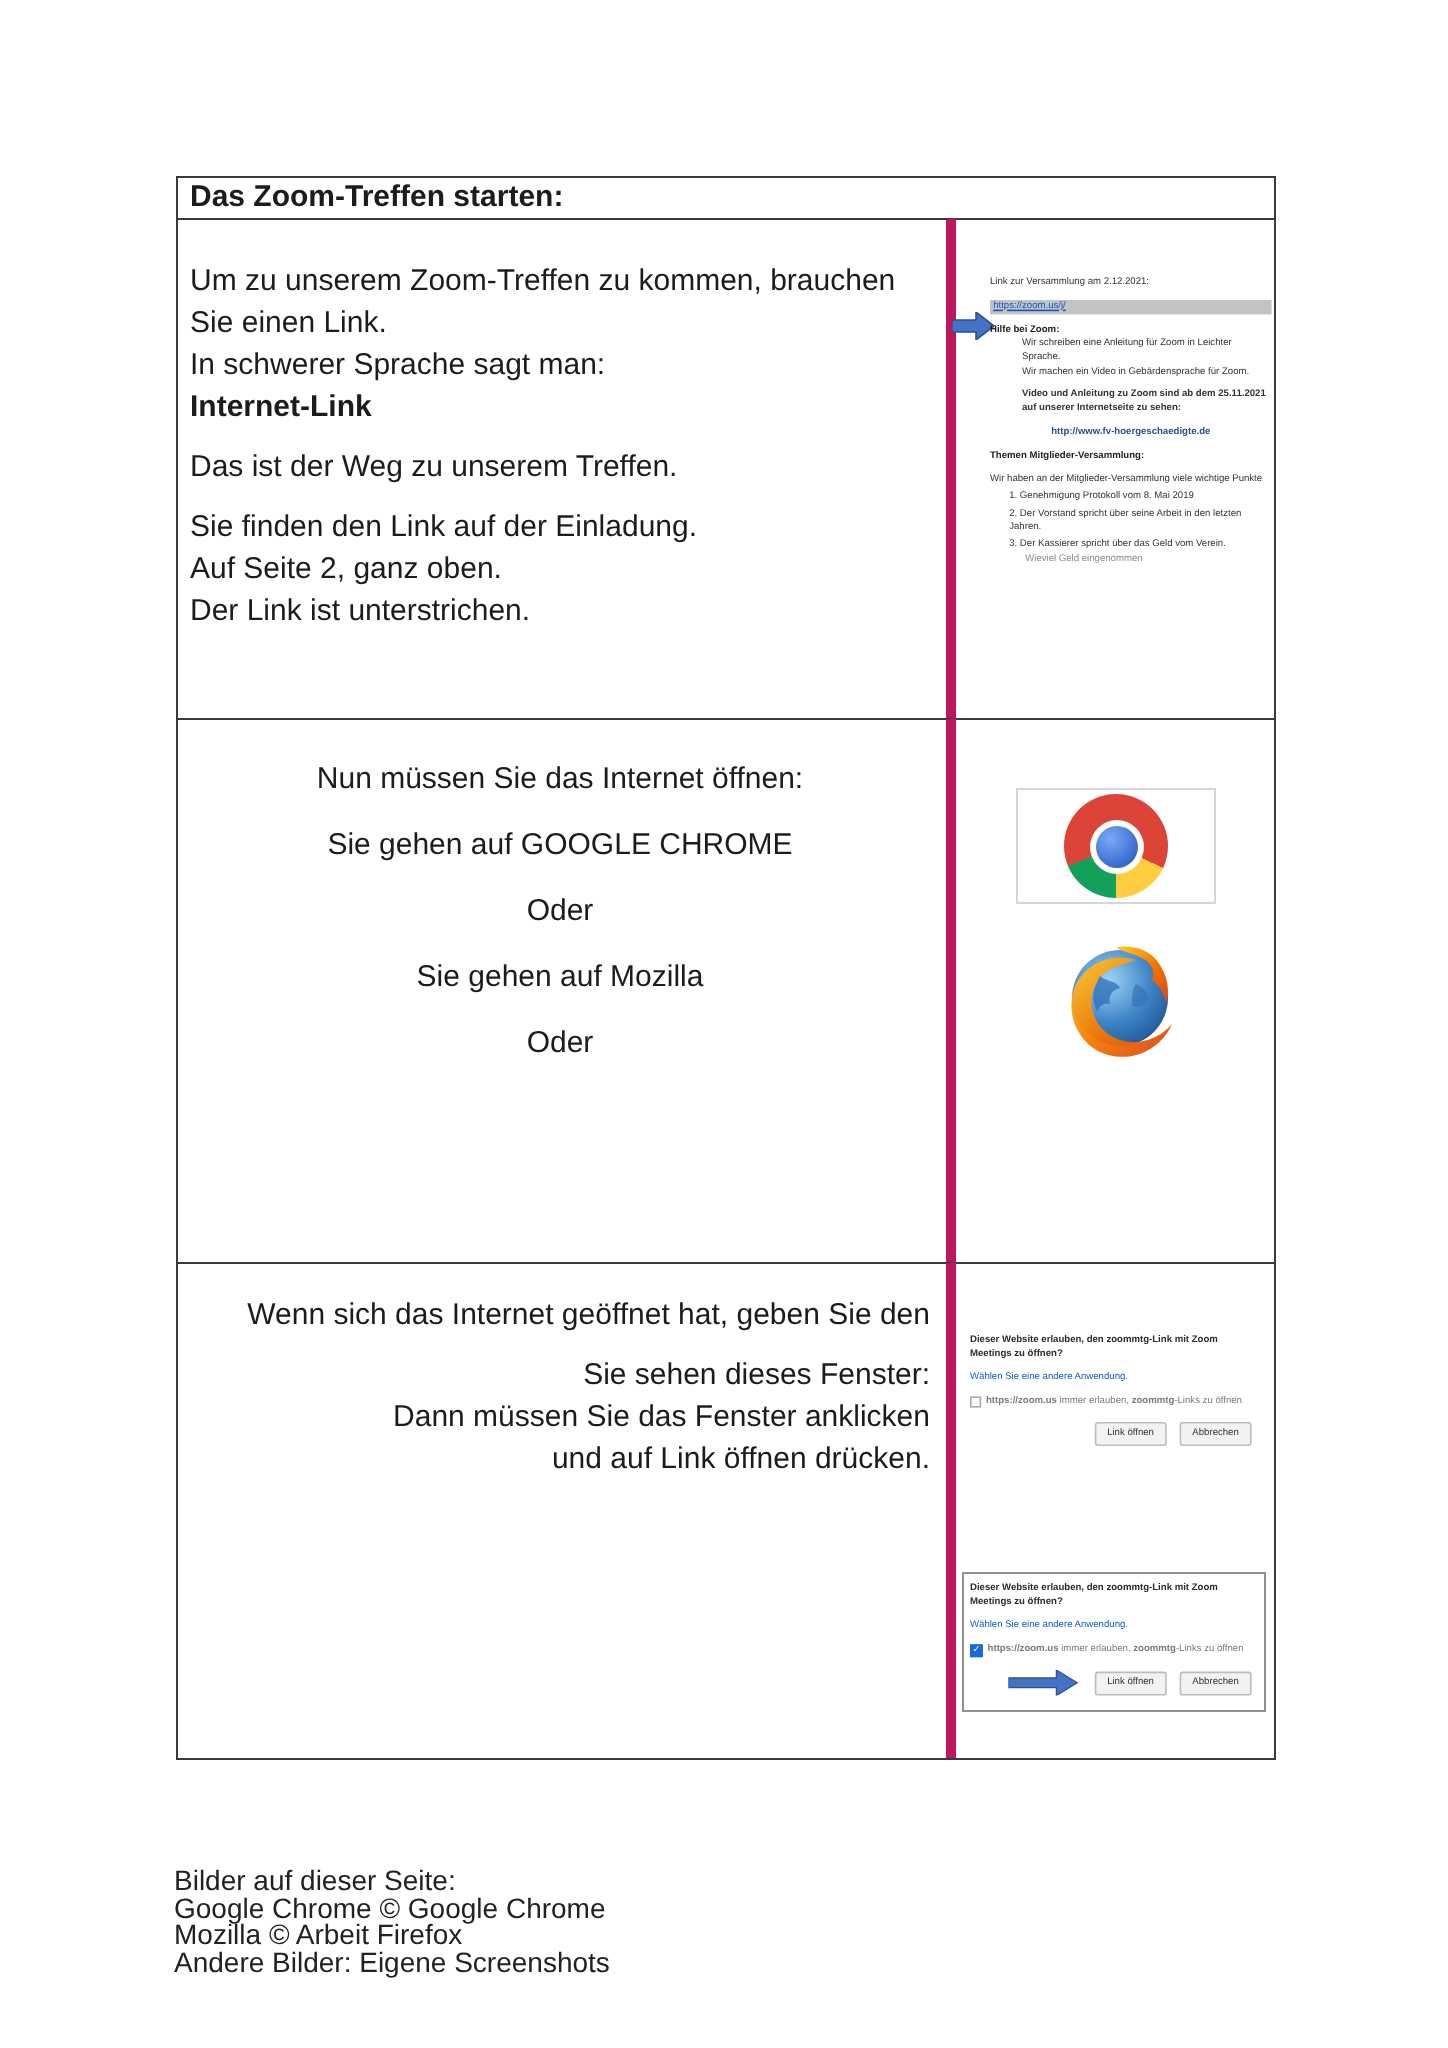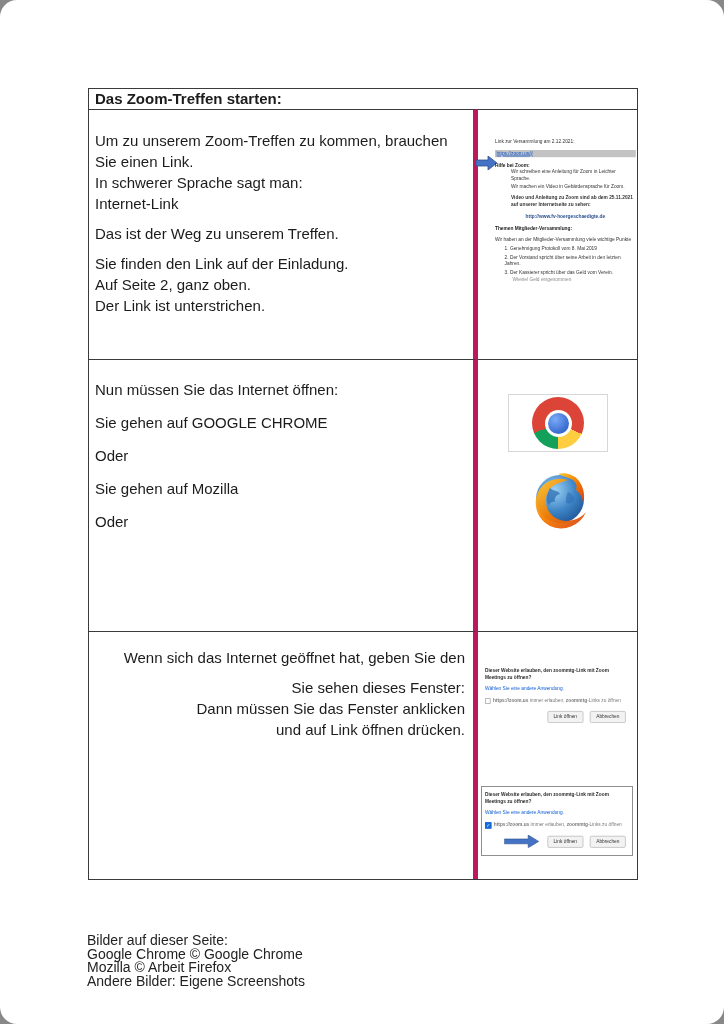--- a/index.html
+++ b/index.html
@@ -1,41 +1,40 @@
 <!DOCTYPE html>
 <html><head>
 <meta charset="utf-8">
 <style>
   * { margin:0; padding:0; box-sizing:border-box; }
   html,body { background:#888; }
   .page {
     position:relative; width:724px; height:1024px; background:#ffffff;
     font-family:"Liberation Sans", sans-serif; color:#1c1c1c; overflow:hidden;
     margin:0 auto;
-    border-radius:17px;
   }
   .doc-table {
     position:absolute; left:88px; top:88px; width:550px;
     border:1px solid #3a3a3a; display:grid; grid-template-columns:389px 1fr;
     background:#fff;
   }
   .hdr {
     grid-column:1 / -1; height:20px; padding:1px 6px;
     font-size:15px; font-weight:bold; line-height:18px;
   }
   .cell { border-top:1px solid #3a3a3a; position:relative; }
   .cl { border-right:5px solid #be185d; }
-  .r1 { height:250px; } .r2 { height:272px; } .r3 { height:248px; }
+  .r1 { height:250px; } .r2 { height:272px;text-align:center; } .r3 { height:248px; }
   .txt { font-size:15px; line-height:21px; }
   .pad1 { padding:20px 8px 0 6px; }
   .pad2 { padding:19px 8px 0 6px; }
   .pad3 { padding:15px 8px 0 6px;text-align:right; }
   .gap { margin-top:9px; }
   .gap20 { margin-top:12px; }
-  .b { font-weight:normal; }
+  .b { font-weight:bold; }
 
   
   .arrow1 { position:absolute; left:-2px; top:46px; }
   
   .scale08 { transform:scale(0.8); transform-origin:top left; width:125%; }
   .minidoc {
     position:absolute; left:17px; top:28px; width:141px; height:185px;
     font-size:6px; color:#333; line-height:1.45;
   }
   .md-inner { width:176px; }

